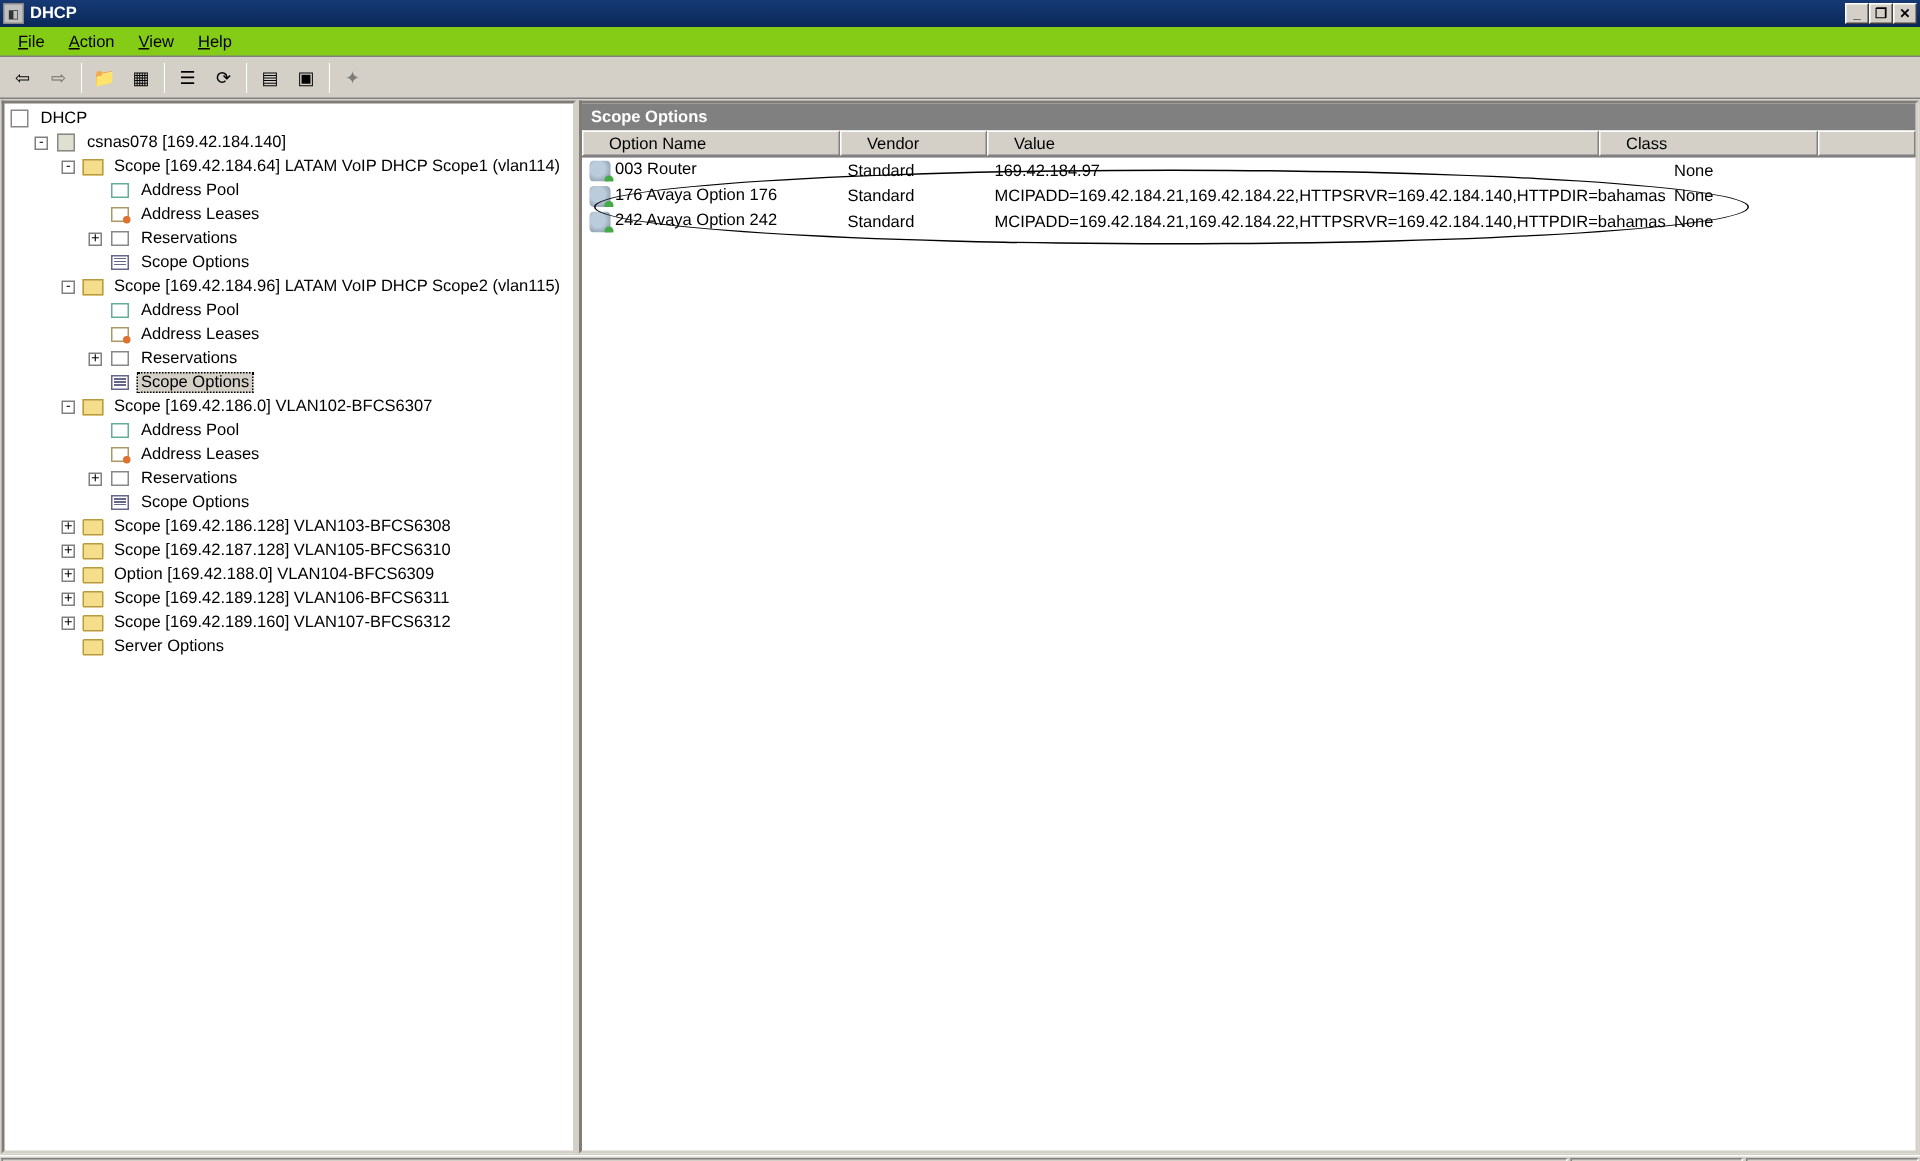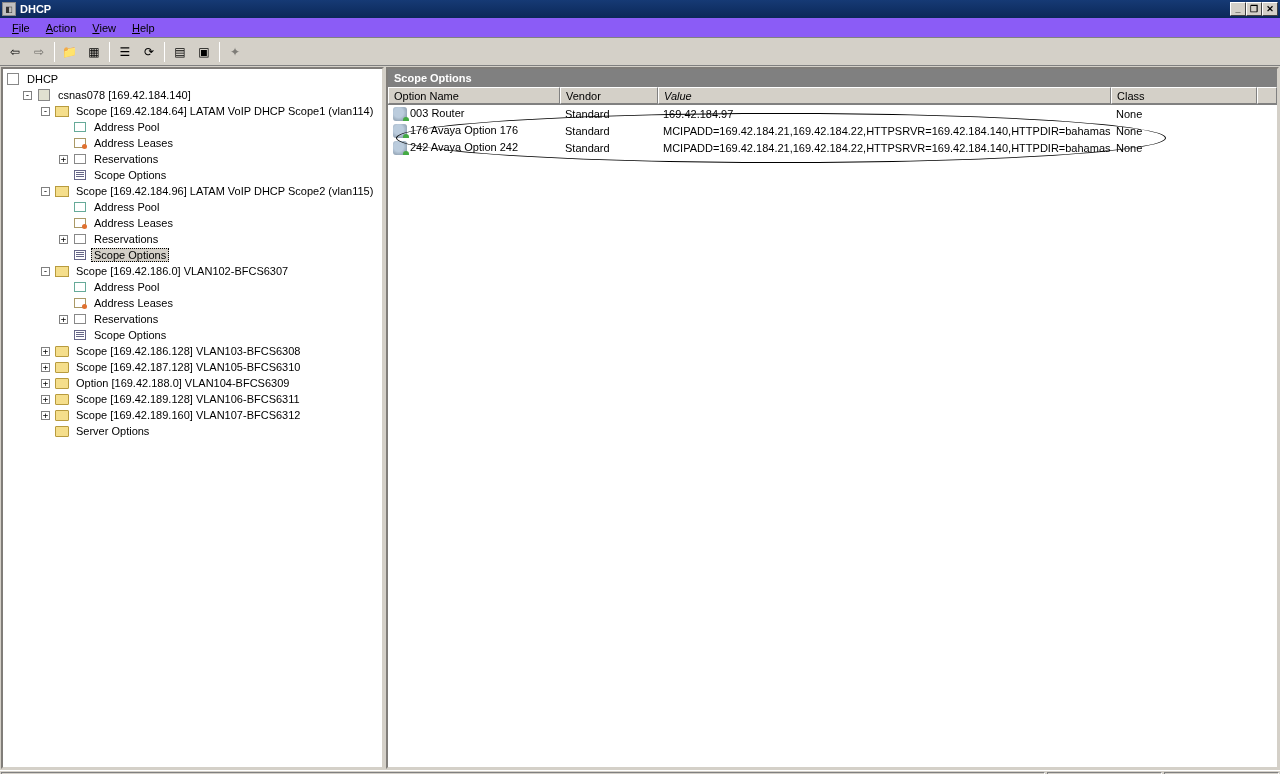--- a/index.html
+++ b/index.html
@@ -36,21 +36,21 @@
     width: 16px; height: 14px;
     background: #d4d0c8;
     border: 1px solid #fff;
     border-right-color: #404040; border-bottom-color: #404040;
     font-size: 9px; font-family: Arial;
     display: flex; align-items: center; justify-content: center;
     color: #000; font-weight: bold;
   }
   
   .menubar {
-    background: #8b5cf6;
+    background: #84cc16;
     height: 20px;
     display: flex;
     align-items: center;
     border-bottom: 1px solid #808080;
     padding-left: 4px;
   }
   .menu-item { padding: 2px 8px; cursor: default; }
   .menu-item u { text-decoration: underline; }
   
   .toolbar {
@@ -139,28 +139,28 @@
   
   .table-head {
     display: flex;
     background: #d4d0c8;
     height: 18px;
     border-bottom: 1px solid #808080;
   }
   .th {
     border: 1px solid;
     border-color: #fff #808080 #808080 #fff;
-    padding: 1px 5px;
+    padding: 1px 17px;
     font-size: 11px;
     display: flex; align-items: center;
     overflow: hidden;
   }
   .th-name { width: 172px; }
   .th-vendor { width: 98px; }
-  .th-value { width: 453px; font-style: italic; }
+  .th-value { width: 408px; }
   .th-class { width: 146px; }
   .th-rest { flex:1; }
   .table-body { flex:1; overflow:auto; }
   .tr {
     display: flex;
     height: 17px;
     align-items: center;
     font-size: 11px;
   }
   .td { padding: 0 5px; overflow: hidden; white-space: nowrap; text-overflow: clip; }

